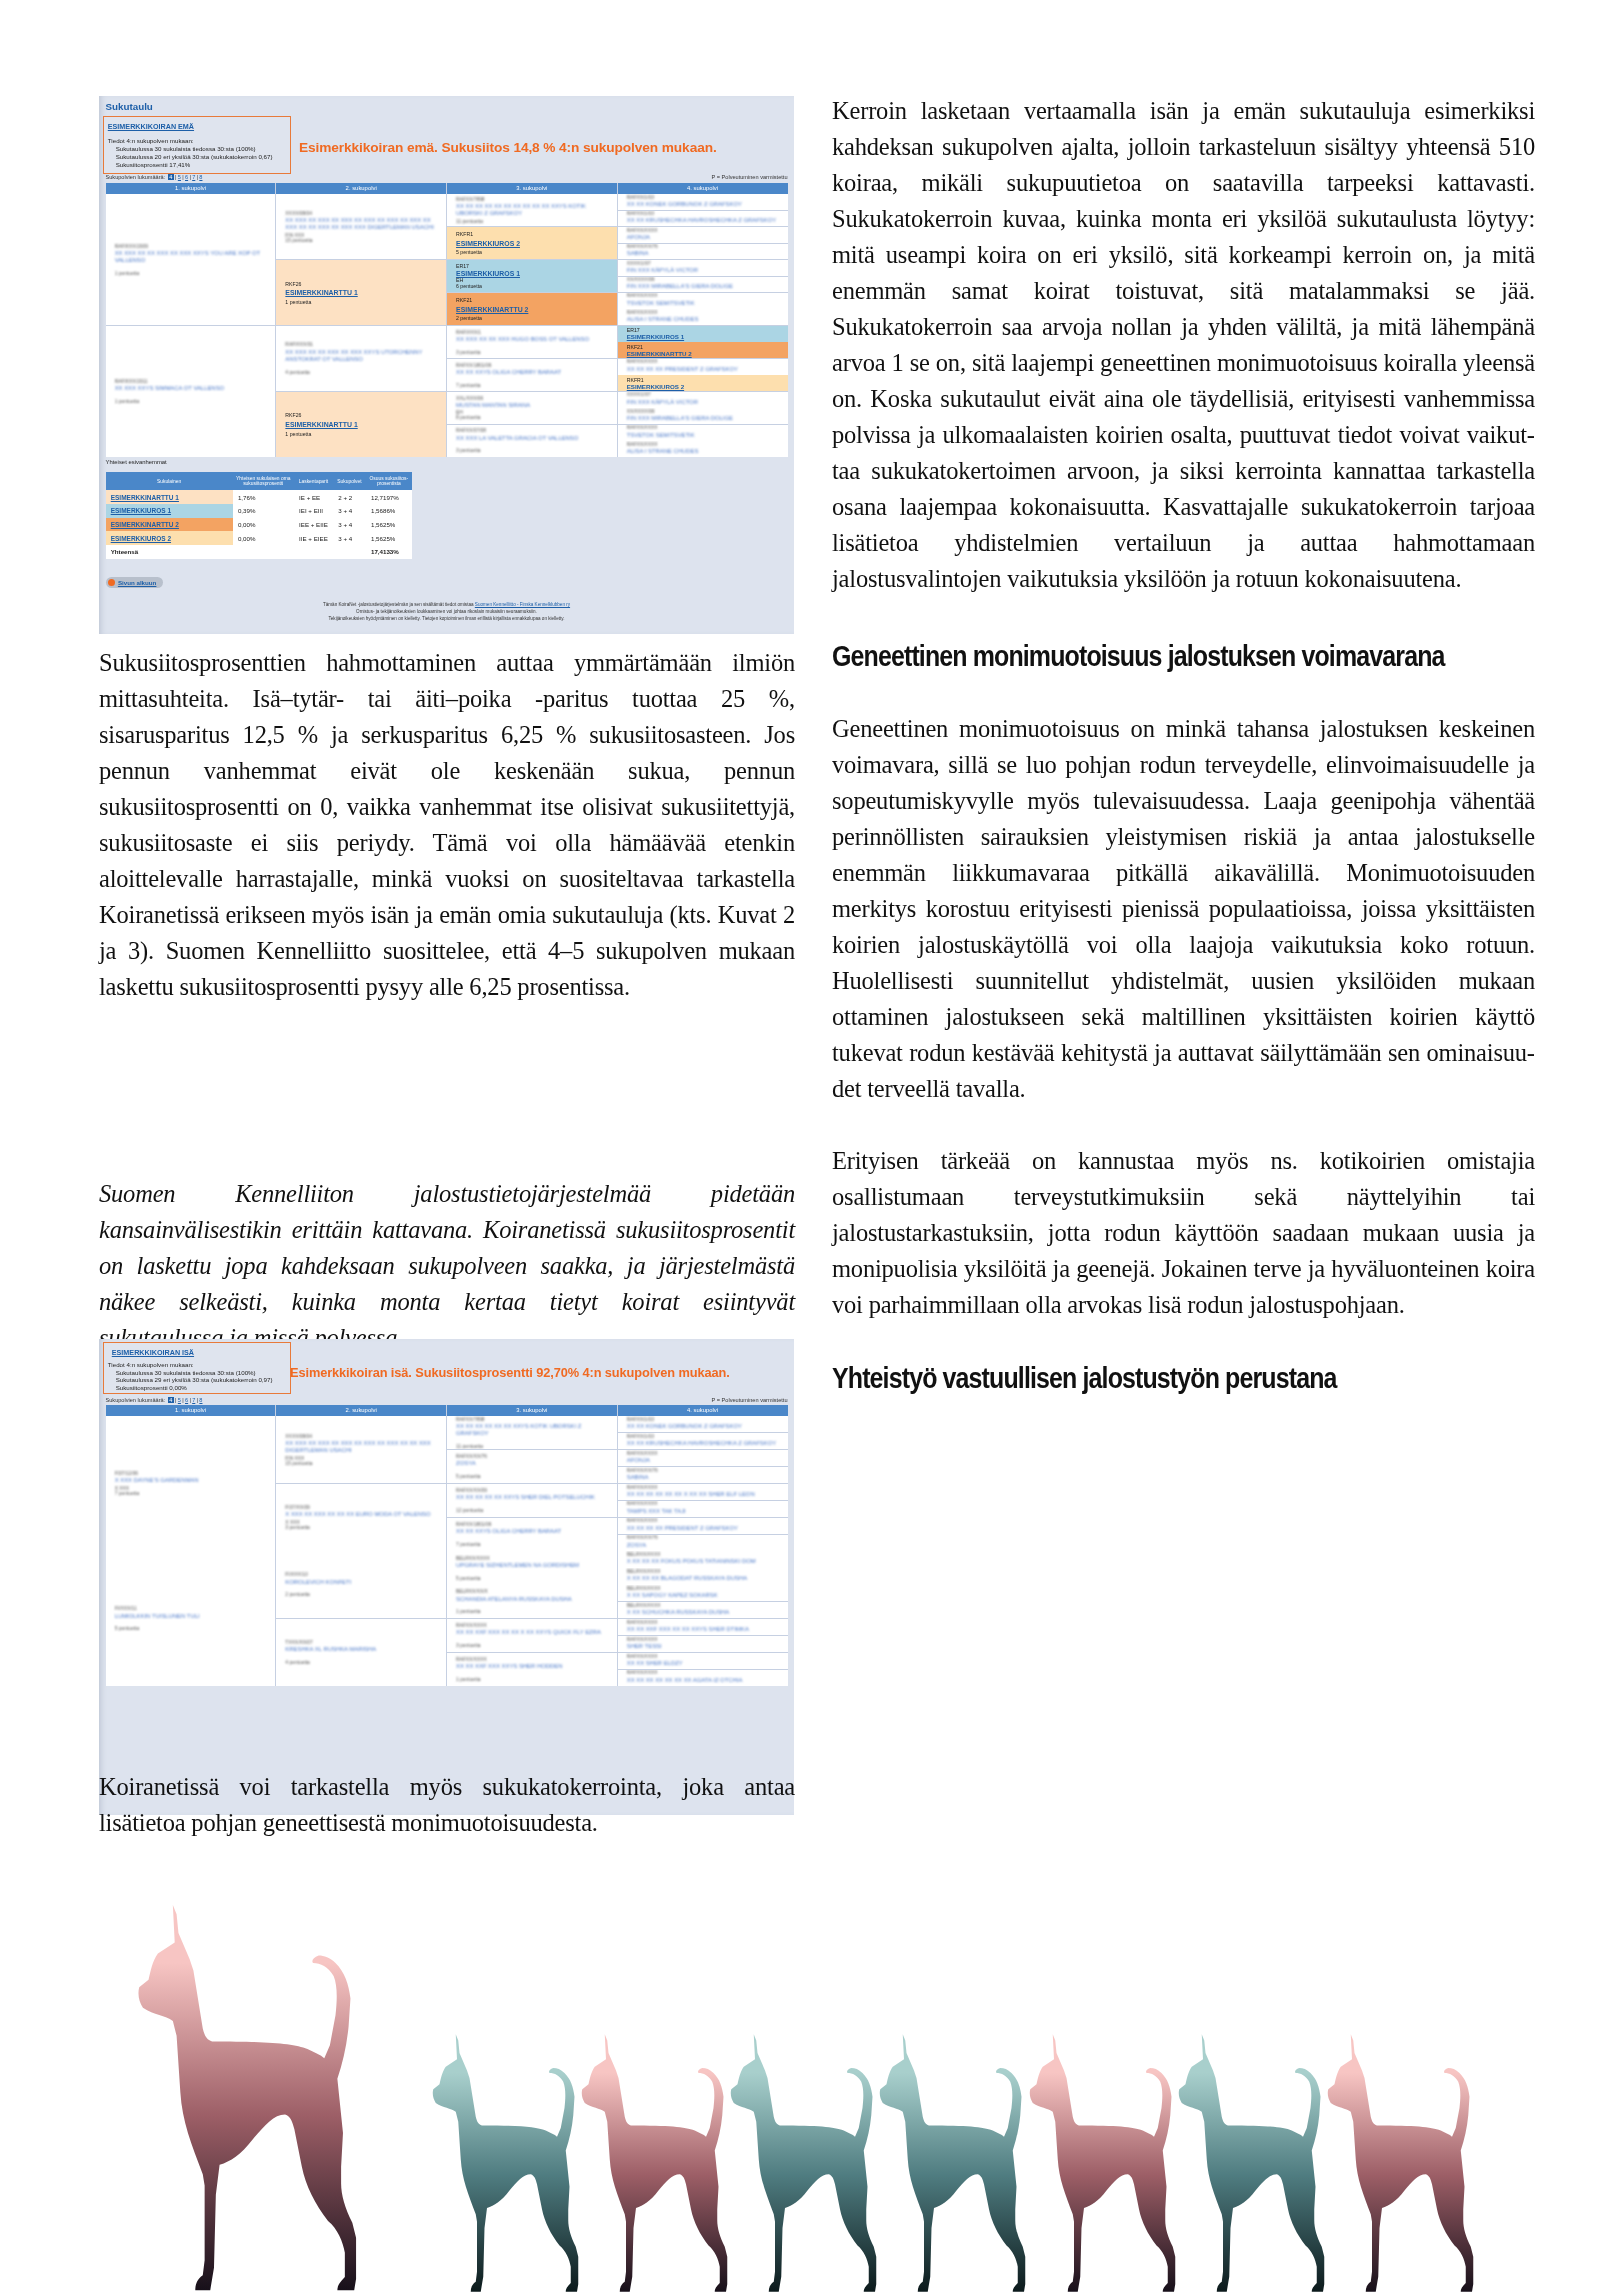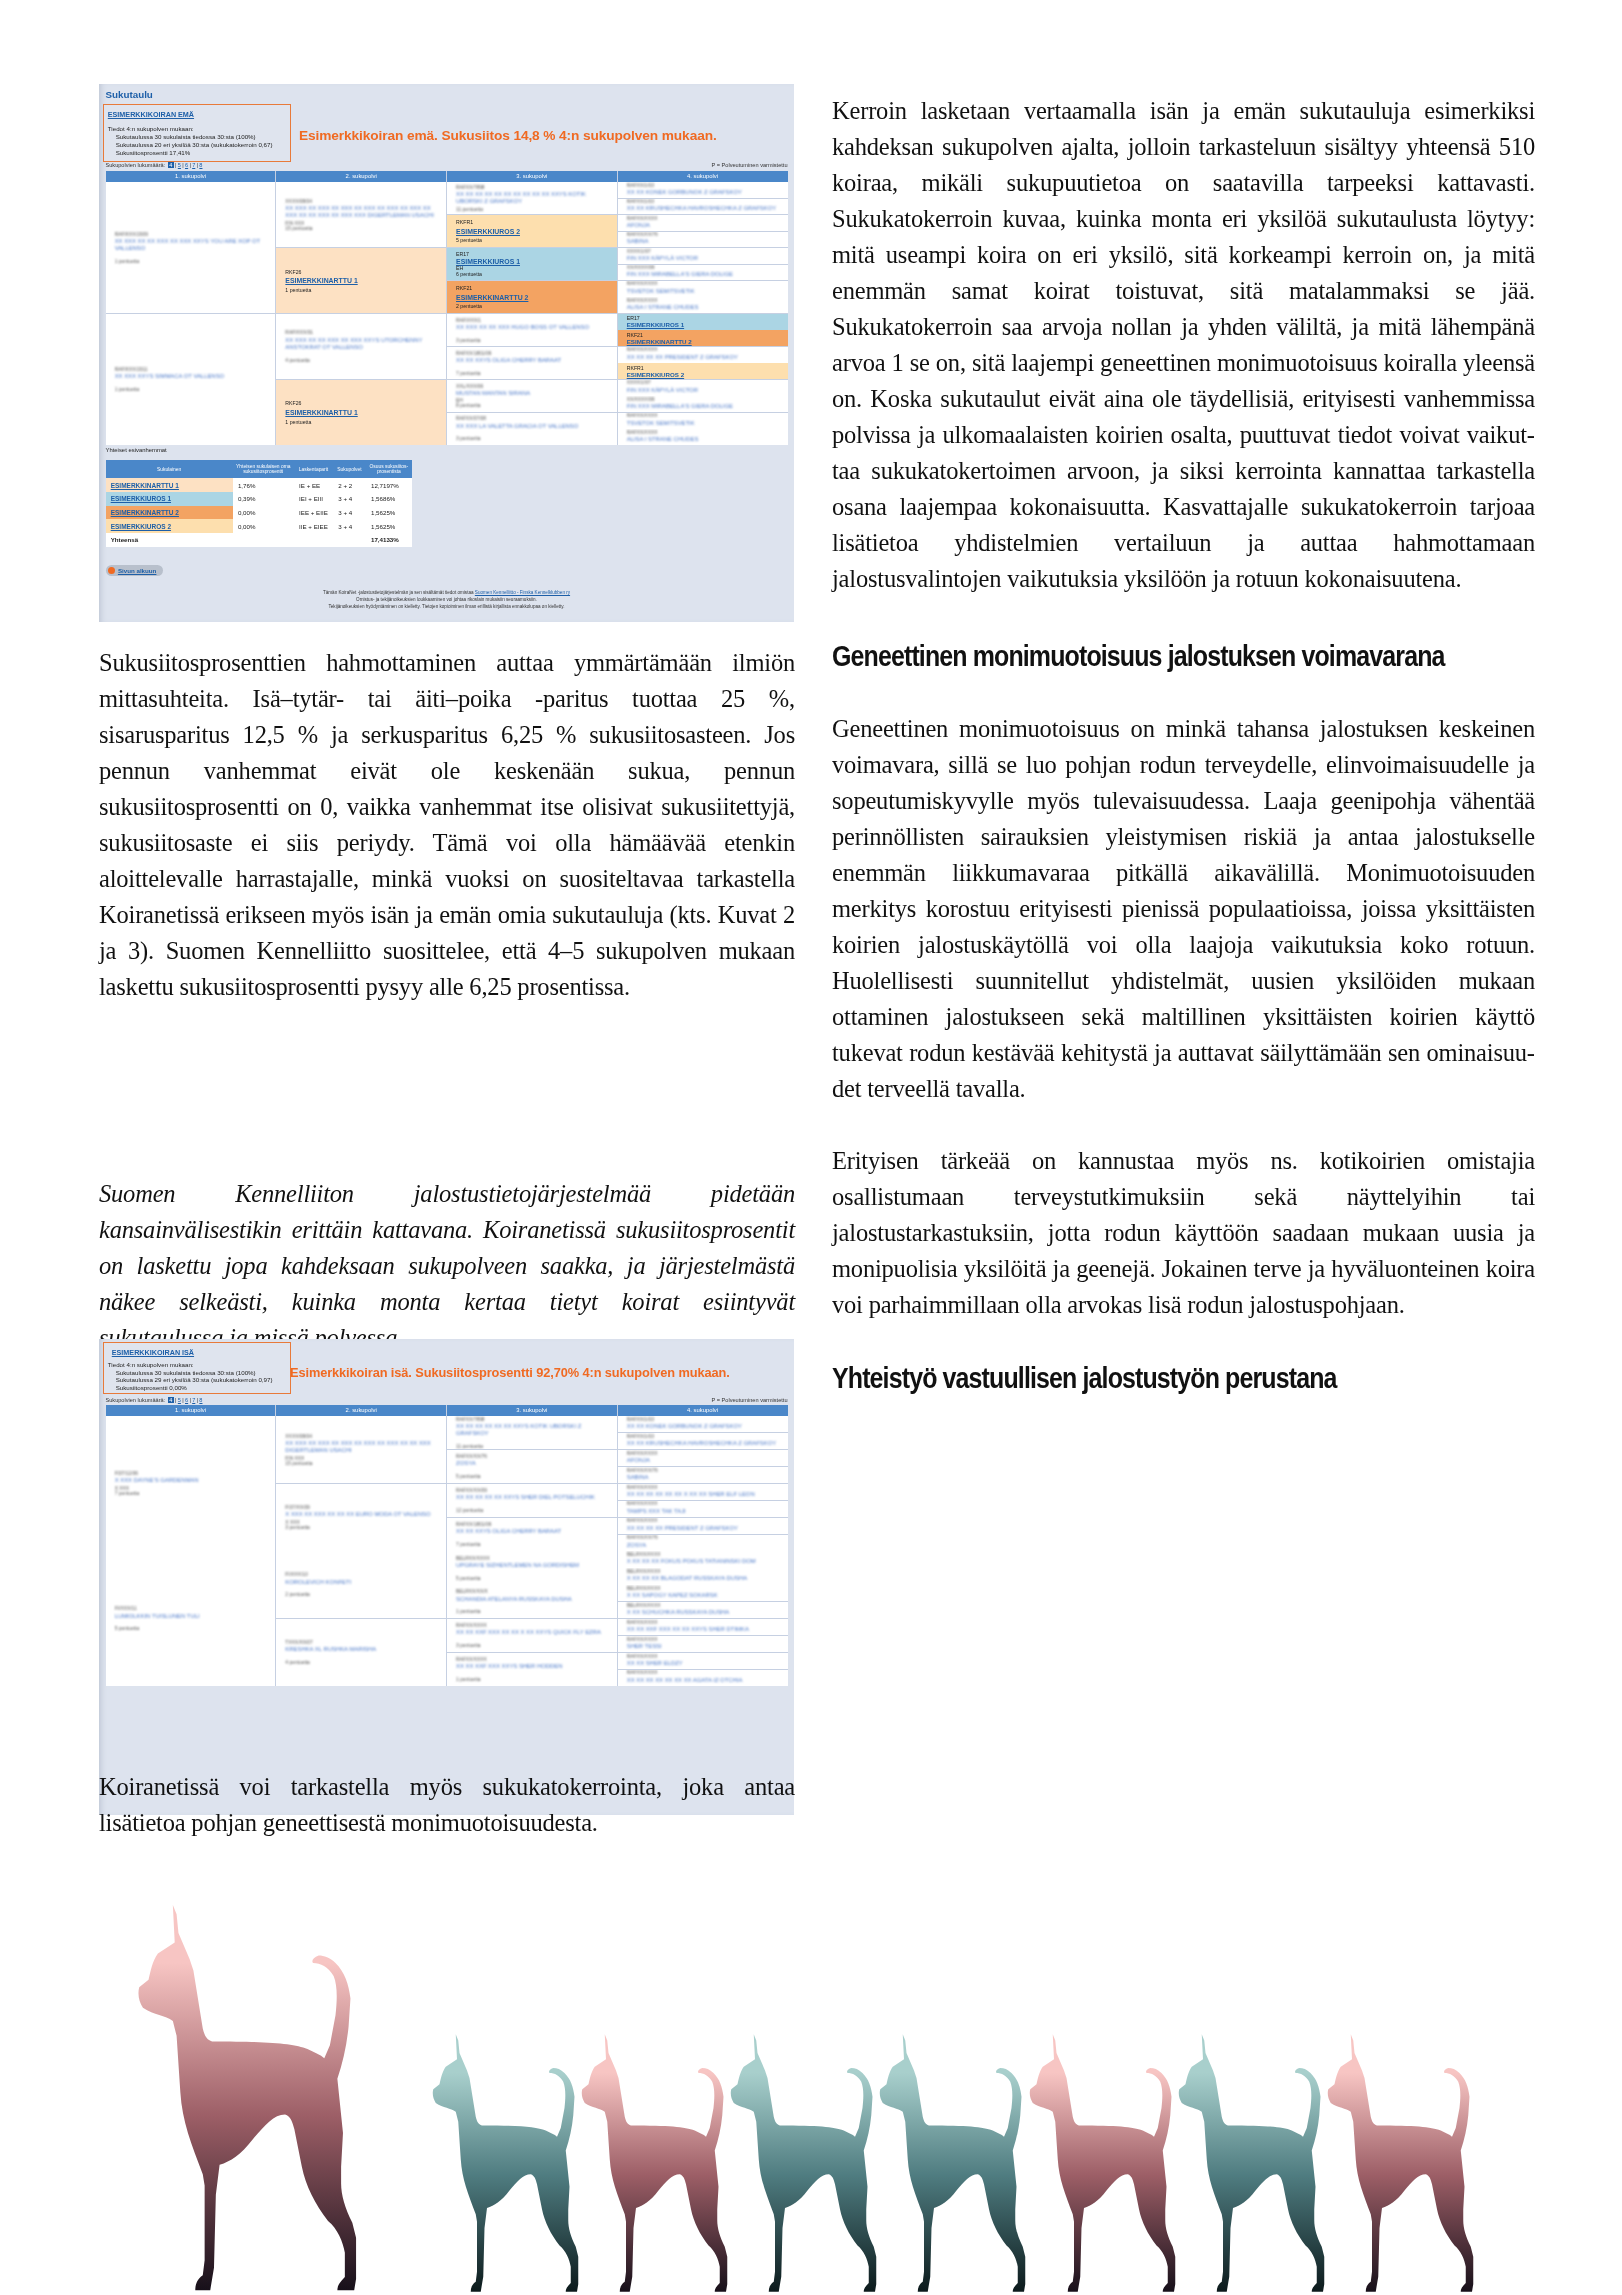--- a/index.html
+++ b/index.html
@@ -4,21 +4,21 @@
 <style>
   html,body{margin:0;padding:0;background:#fff;}
   body{width:1623px;height:2295px;position:relative;overflow:hidden;font-family:"Liberation Serif","DejaVu Serif",serif;color:#111;}
   .col{position:absolute;}
   .col-left{left:99px;width:696px;}
   .col-right{left:832px;width:703px;top:93px;}
   p.body{margin:0;font-size:24.5px;line-height:36px;text-align:justify;hyphens:manual;letter-spacing:-0.2px;}
   h2.sect{margin:0;font-family:"Liberation Sans","DejaVu Sans",sans-serif;font-weight:bold;font-size:29px;line-height:42px;letter-spacing:-1px;transform:scaleX(0.86);transform-origin:left;width:116%;}
   
   .shot{position:absolute;left:99px;width:695px;background:#dde3ee;font-family:"Liberation Sans","DejaVu Sans",sans-serif;overflow:hidden;box-shadow:inset 5.2px 0 6.5px -3.9px #b9c1d0;}
-  .shot1{top:84px;height:538px;}
+  .shot1{top:96px;height:538px;}
   .shot2{top:1339px;height:476px;}
   .shot .s-title{position:absolute;left:6.5px;top:5.2px;font-size:9.8px;font-weight:bold;color:#1d5fa8;}
   .infobox{position:absolute;left:3.9px;border:1.3px solid #e87a3a;width:186px;background:#dfe4ee;}
   .infobox .dog{display:block;margin:5.2px 0 0 3.9px;font-size:7.2px;font-weight:bold;color:#1d5fa8;text-decoration:underline;}
   .infobox .lines{margin:6.5px 0 0 3.9px;font-size:6.2px;line-height:7.9px;color:#222;}
   .infobox .lines div.ind{padding-left:7.9px;}
   .headline{position:absolute;font-size:13.7px;font-weight:bold;color:#f06a22;letter-spacing:-0.1px;}
   .genbar{position:absolute;left:6.5px;right:6.5px;font-size:5.6px;color:#333;}
   .genbar .links a{color:#1d5fa8;text-decoration:underline;margin:0 1.3px;}
   .genbar .links a.cur{background:#1d5fa8;color:#fff;text-decoration:none;padding:0 1.3px;}

